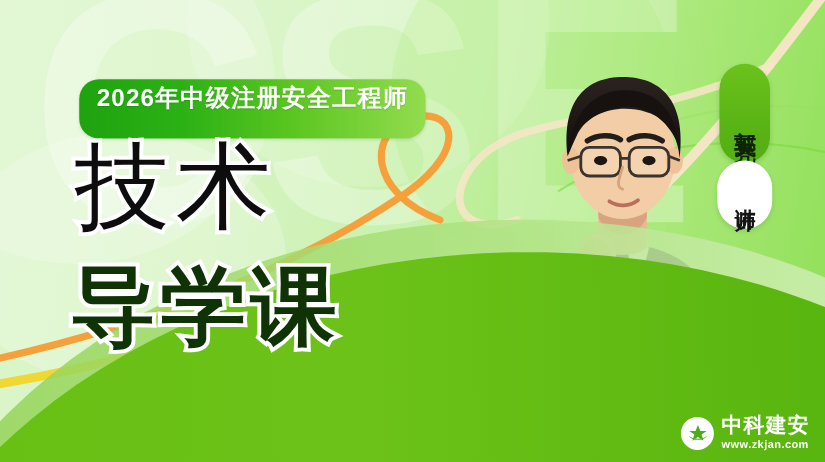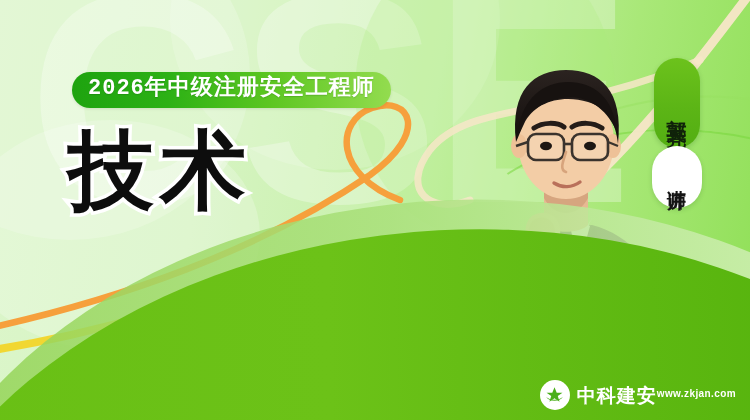--- a/index.html
+++ b/index.html
@@ -40,36 +40,35 @@
     position:absolute;left:-140px;bottom:-250px;width:1180px;height:440px;
     border-radius:50% 50% 0 0 / 100% 100% 0 0;
     background:linear-gradient(92deg,#68bf14 0%,#6cc218 40%,#57b40e 78%,#3fa00a 100%);
     transform:rotate(-3deg);
   }
   
   .swoosh{position:absolute;left:0;top:0;width:750px;height:420px;}
   
   .badge-top{
     position:absolute;left:72px;top:72px;
-    padding:5px 16px 8px 16px;
+    padding:5px 16px 26px 16px;
     border-radius:18px;
     background:linear-gradient(90deg,#1ea30f 0%,#2cb115 30%,#5cc621 62%,#93dc4f 100%);
     box-shadow:0 1px 3px rgba(0,0,0,.10);
-    font-family:Liberation Mono, monospace;
   }
   .badge-top span{
     display:block;
     font-size:22px;font-weight:700;color:#ffffff;
     letter-spacing:1px;line-height:1.05;
     white-space:nowrap;
     text-shadow:0 1px 1px rgba(0,60,0,.18);
   }
   .title-main{
     position:absolute;left:68px;top:128px;
-    font-size:86px;font-weight:700;line-height:.98;
+    font-size:86px;font-weight:400;line-height:.98;
     color:#0d0d0d;letter-spacing:6px;white-space:nowrap;
     -webkit-text-stroke:7px #ffffff;
     paint-order:stroke fill;
   }
   .title-sub{
     position:absolute;left:64px;top:240px;
     font-size:78px;font-weight:700;line-height:.98;
     color:#0f3305;letter-spacing:4px;white-space:nowrap;
     -webkit-text-stroke:7px #ffffff;
     paint-order:stroke fill;
@@ -106,21 +105,21 @@
   }
   
   .logo{
     position:absolute;right:14px;bottom:10px;
     display:flex;align-items:center;gap:7px;z-index:8;
   }
   .logo-mark{
     width:30px;height:30px;border-radius:50%;background:#ffffff;
     display:flex;align-items:center;justify-content:center;flex:0 0 auto;
   }
-  .logo-text{display:flex;flex-direction:row;line-height:1;}
+  .logo-text{display:flex;flex-direction:column;line-height:1;}
   .logo-text .cn{
     font-size:19px;font-weight:700;color:#ffffff;letter-spacing:1px;
   }
   .logo-text .url{
     font-size:10px;font-weight:700;color:#ffffff;letter-spacing:.4px;margin-top:3px;
   }
 </style>
 </head>
 <body>
 
@@ -221,20 +220,21 @@
   </svg>
 
   <div class="wave-back"></div>
   <div class="wave-front"></div>
 
   <div class="badge-top">
     <span>2026年中级注册安全工程师</span>
   </div>
 
   <div class="title-main">技术</div>
+  <div class="title-sub">导学课</div>
 
   <div class="name-badge">
     <span class="nm">郭英亮</span>
   </div>
   <div class="role-pill">
     <span>讲师</span>
   </div>
 
   <div class="logo">
     <div class="logo-mark">

